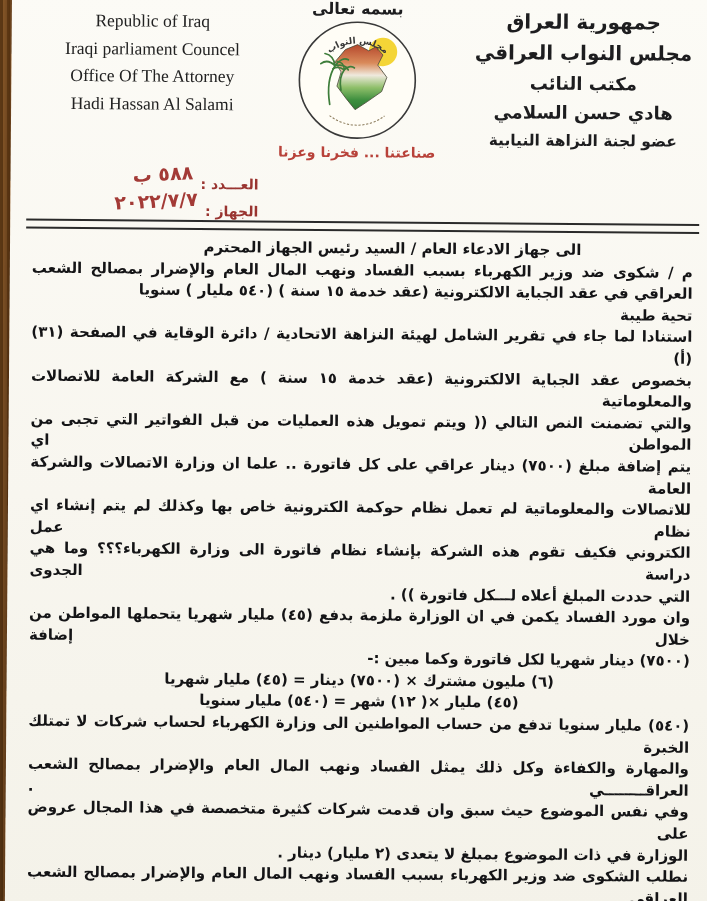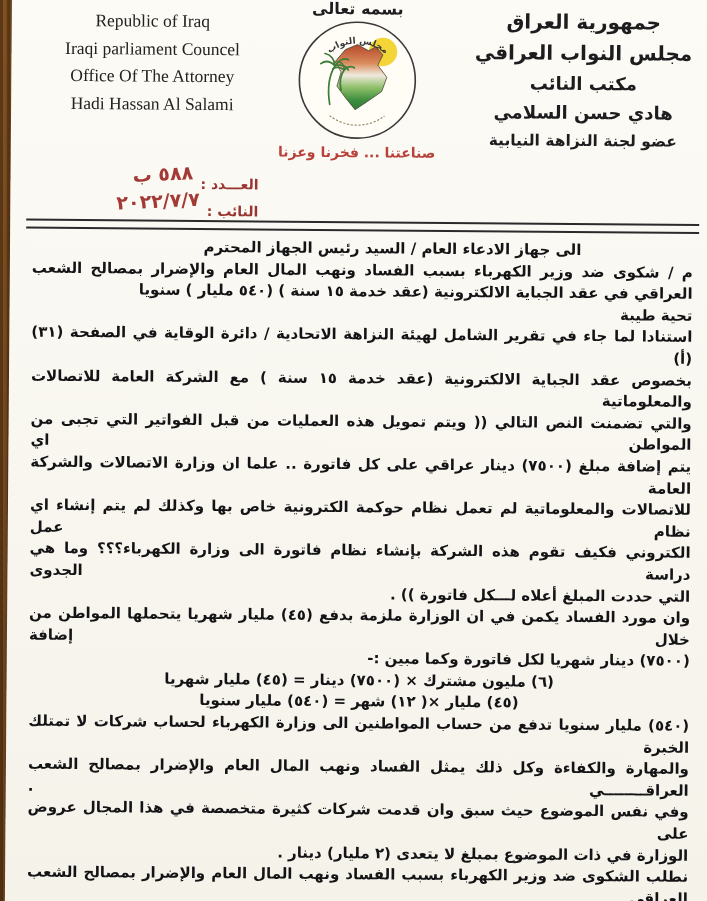--- a/index.html
+++ b/index.html
@@ -97,21 +97,21 @@
         <div>Office Of The Attorney</div>
         <div>Hadi Hassan Al Salami</div>
       </div>
 
       <div class="ref">
         <div class="ref-row">
           <span class="ref-label">العـــدد :</span>
           <span class="ref-value">٥٨٨ ب</span>
         </div>
         <div class="ref-row">
-          <span class="ref-label">النائب :</span>
+          <span class="ref-label">الجهاز :</span>
           <span class="ref-value">٢٠٢٢/٧/٧</span>
         </div>
       </div>
     </div>
 
     <div class="rule first"></div>
     <div class="rule second"></div>
 
     <div class="body">
       <div class="ln head">الى جهاز الادعاء العام / السيد رئيس الجهاز المحترم</div>

